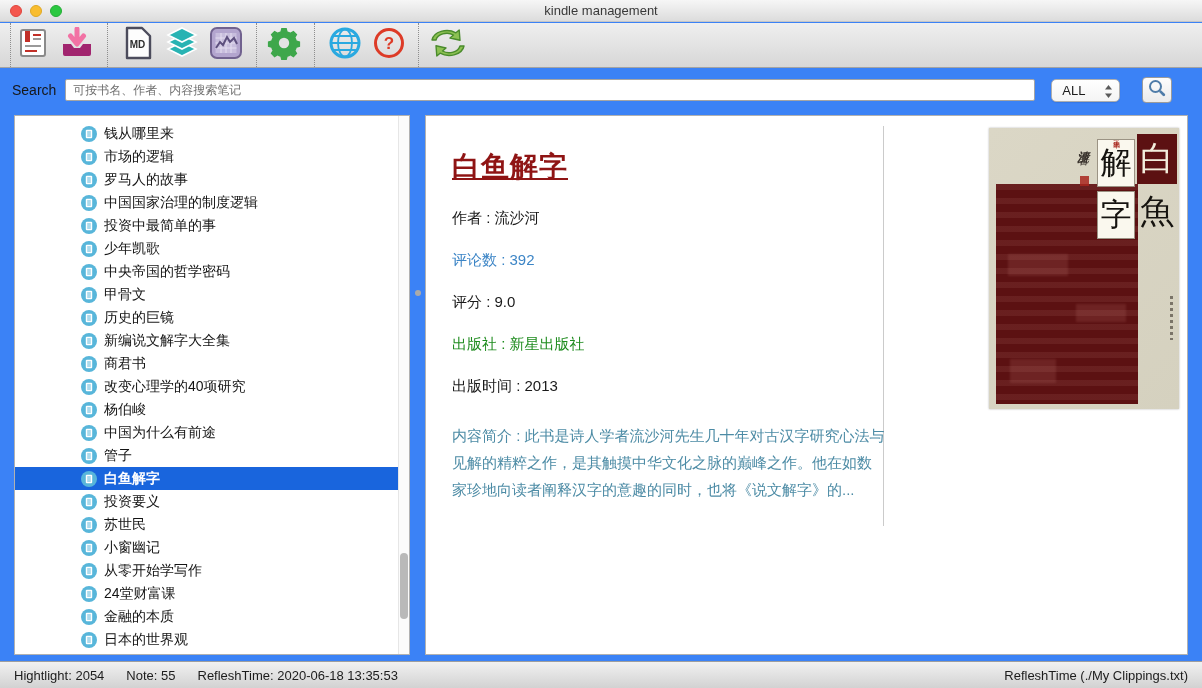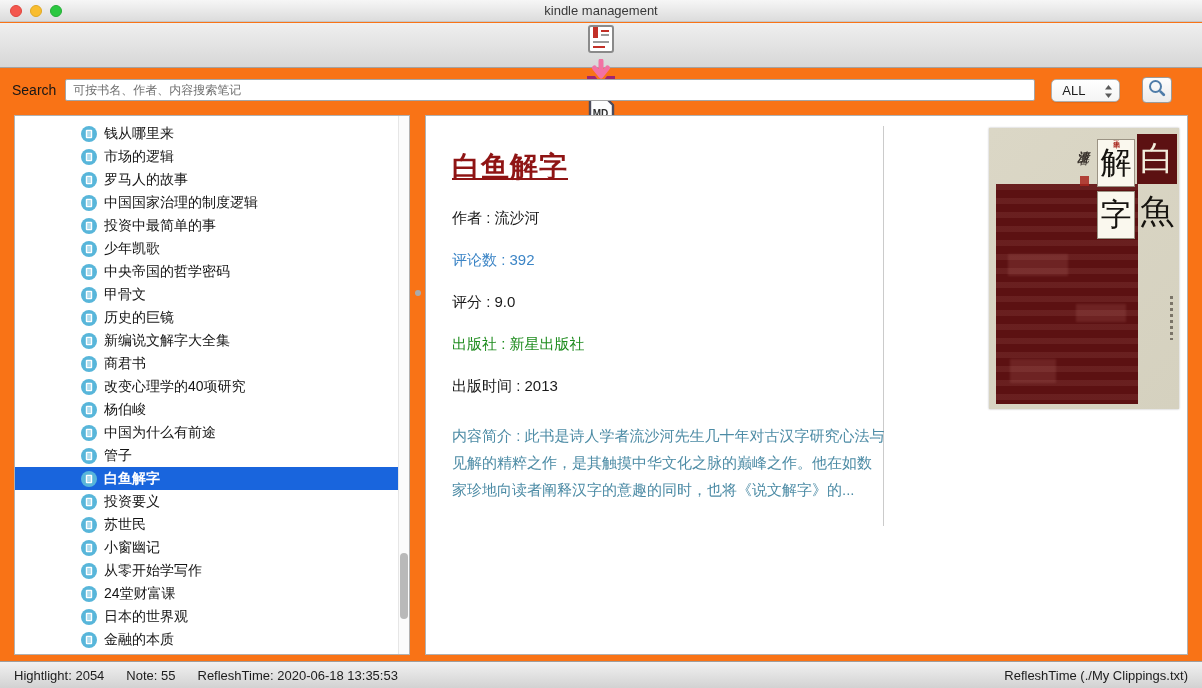--- a/index.html
+++ b/index.html
@@ -1,33 +1,33 @@
 <!DOCTYPE html>
 <html><head>
 <meta charset="utf-8">
 <style>
   * { margin:0; padding:0; box-sizing:border-box; }
   html,body { width:1202px; height:688px; }
   body { font-family:"Liberation Sans","DejaVu Sans",sans-serif; background:#e4e3e3; }
-  .window { position:relative; width:1202px; height:688px; background:#f97316; overflow:hidden; }
+  .window { position:relative; width:1202px; height:688px; background:#3b82f6; overflow:hidden; }
 
   
   .titlebar { position:absolute; top:0; left:0; right:0; height:22px;
     background:linear-gradient(#f6f6f6,#dcdcdc); border-bottom:1px solid #c6c6c6; }
   .traffic { position:absolute; top:5px; left:10px; display:flex; gap:8px; }
   .light { width:12px; height:12px; border-radius:50%; }
   .light.red { background:#f4574e; border:1px solid #e0443c; }
   .light.yellow { background:#f9bd2e; border:1px solid #e0a823; }
   .light.green { background:#2bc840; border:1px solid #24ad36; }
   .win-title { text-align:center; line-height:21px; font-size:13px; color:#393939; }
 
   
   .toolbar { position:absolute; top:23px; left:0; right:0; height:45px;
     background:linear-gradient(#efefef,#d7d7d7); border-bottom:1px solid #a3a3a3;
-    display:flex; align-items:center;flex-direction:column; }
+    display:flex; align-items:center; }
   .tb-sep { width:0; height:44px; border-left:1px dotted #8d8d8d; }
   .tb-sep.s0 { margin-left:10px; }
   .tb-sep.s1,.tb-sep.s2,.tb-sep.s3,.tb-sep.s4 { margin:0 8px; }
   .tb-sep.s2 { margin-left:8px; margin-right:5px; }
   .tb-sep.s4 { margin:0 7px; }
   .tb-btn { width:44px; height:40px; display:flex; align-items:center; justify-content:center; cursor:default; }
 
   
   .searchrow { position:absolute; top:68px; left:0; right:0; height:44px; display:flex; align-items:center; }
   .search-label { margin-left:12px; font-size:14px; color:#161616; }
@@ -434,31 +434,31 @@
             <span class="book-label">24堂财富课</span>
           </div>
           <div class="list-row">
             <span class="book-icon">
               <svg width="16" height="16" viewBox="0 0 16 16">
                 <circle cx="8" cy="8" r="8" fill="#58b6da"></circle>
                 <rect x="4.8" y="3.8" width="6.4" height="8.4" rx="1" fill="#fff"></rect>
                 <path d="M6.2 6 h3.6 M6.2 8 h3.6 M6.2 10 h3.6" stroke="#58b6da" stroke-width="1"></path>
               </svg>
             </span>
+            <span class="book-label">金融的本质</span>
+          </div>
+          <div class="list-row">
+            <span class="book-icon">
+              <svg width="16" height="16" viewBox="0 0 16 16">
+                <circle cx="8" cy="8" r="8" fill="#58b6da"></circle>
+                <rect x="4.8" y="3.8" width="6.4" height="8.4" rx="1" fill="#fff"></rect>
+                <path d="M6.2 6 h3.6 M6.2 8 h3.6 M6.2 10 h3.6" stroke="#58b6da" stroke-width="1"></path>
+              </svg>
+            </span>
             <span class="book-label">日本的世界观</span>
-          </div>
-          <div class="list-row">
-            <span class="book-icon">
-              <svg width="16" height="16" viewBox="0 0 16 16">
-                <circle cx="8" cy="8" r="8" fill="#58b6da"></circle>
-                <rect x="4.8" y="3.8" width="6.4" height="8.4" rx="1" fill="#fff"></rect>
-                <path d="M6.2 6 h3.6 M6.2 8 h3.6 M6.2 10 h3.6" stroke="#58b6da" stroke-width="1"></path>
-              </svg>
-            </span>
-            <span class="book-label">金融的本质</span>
           </div>
       </div>
       <div class="list-scrollbar">
         <div class="list-thumb"></div>
       </div>
     </div>
 
     <div class="splitter">
       <span class="splitter-dot"></span>
     </div>

